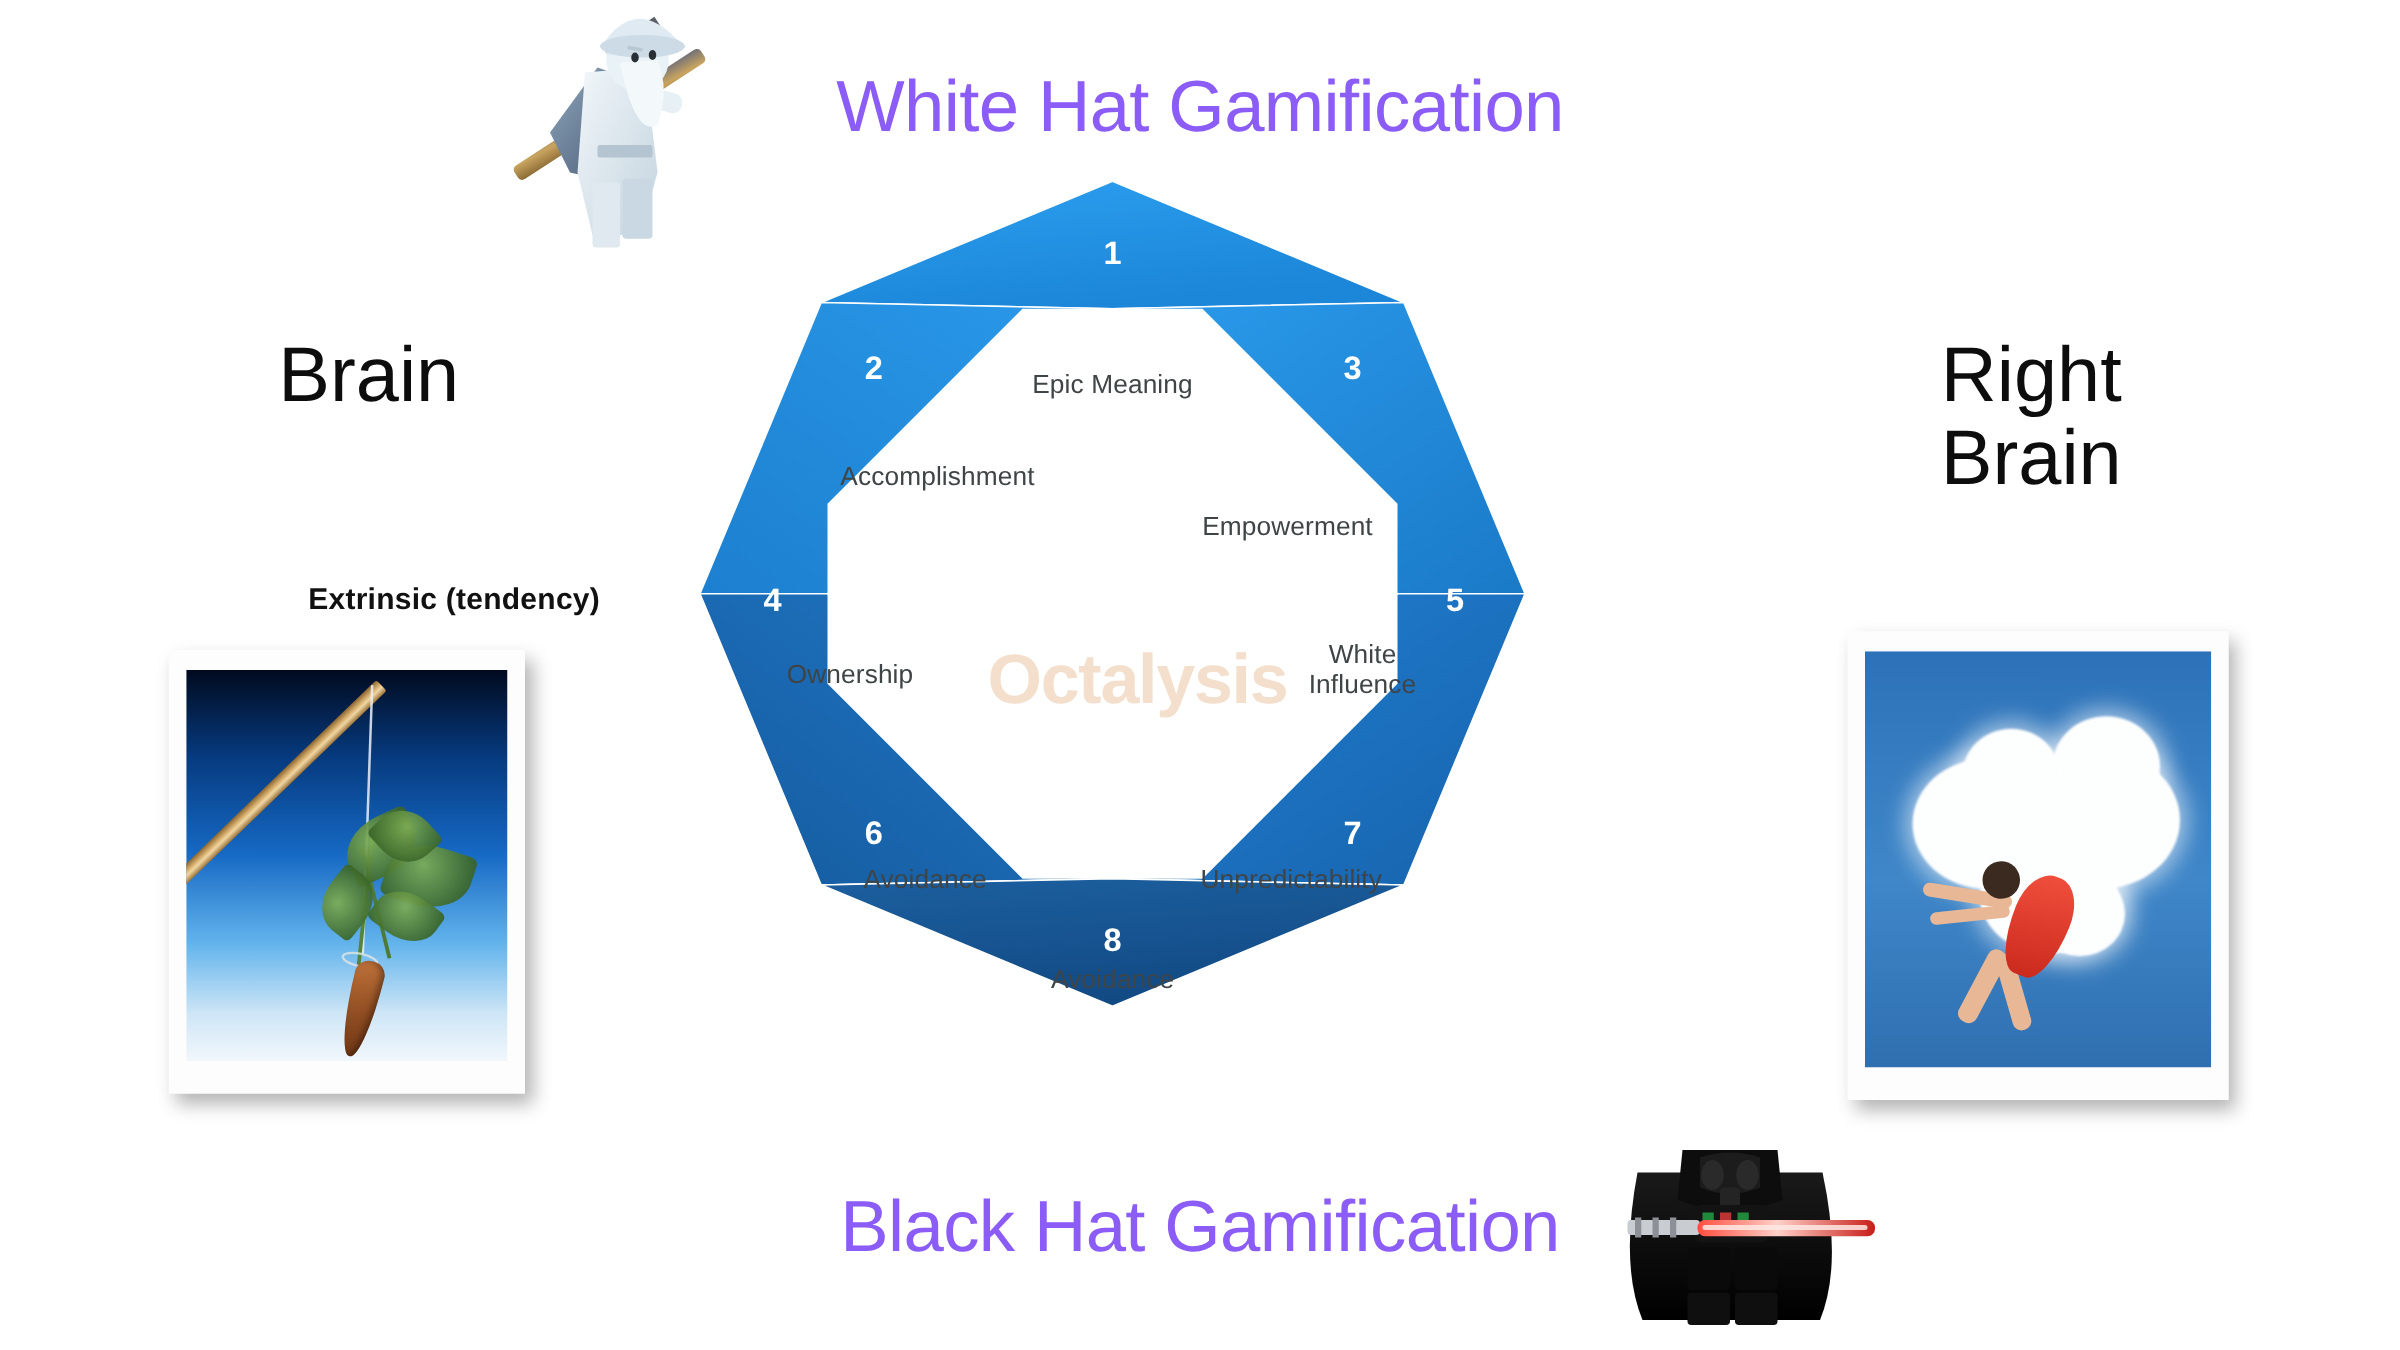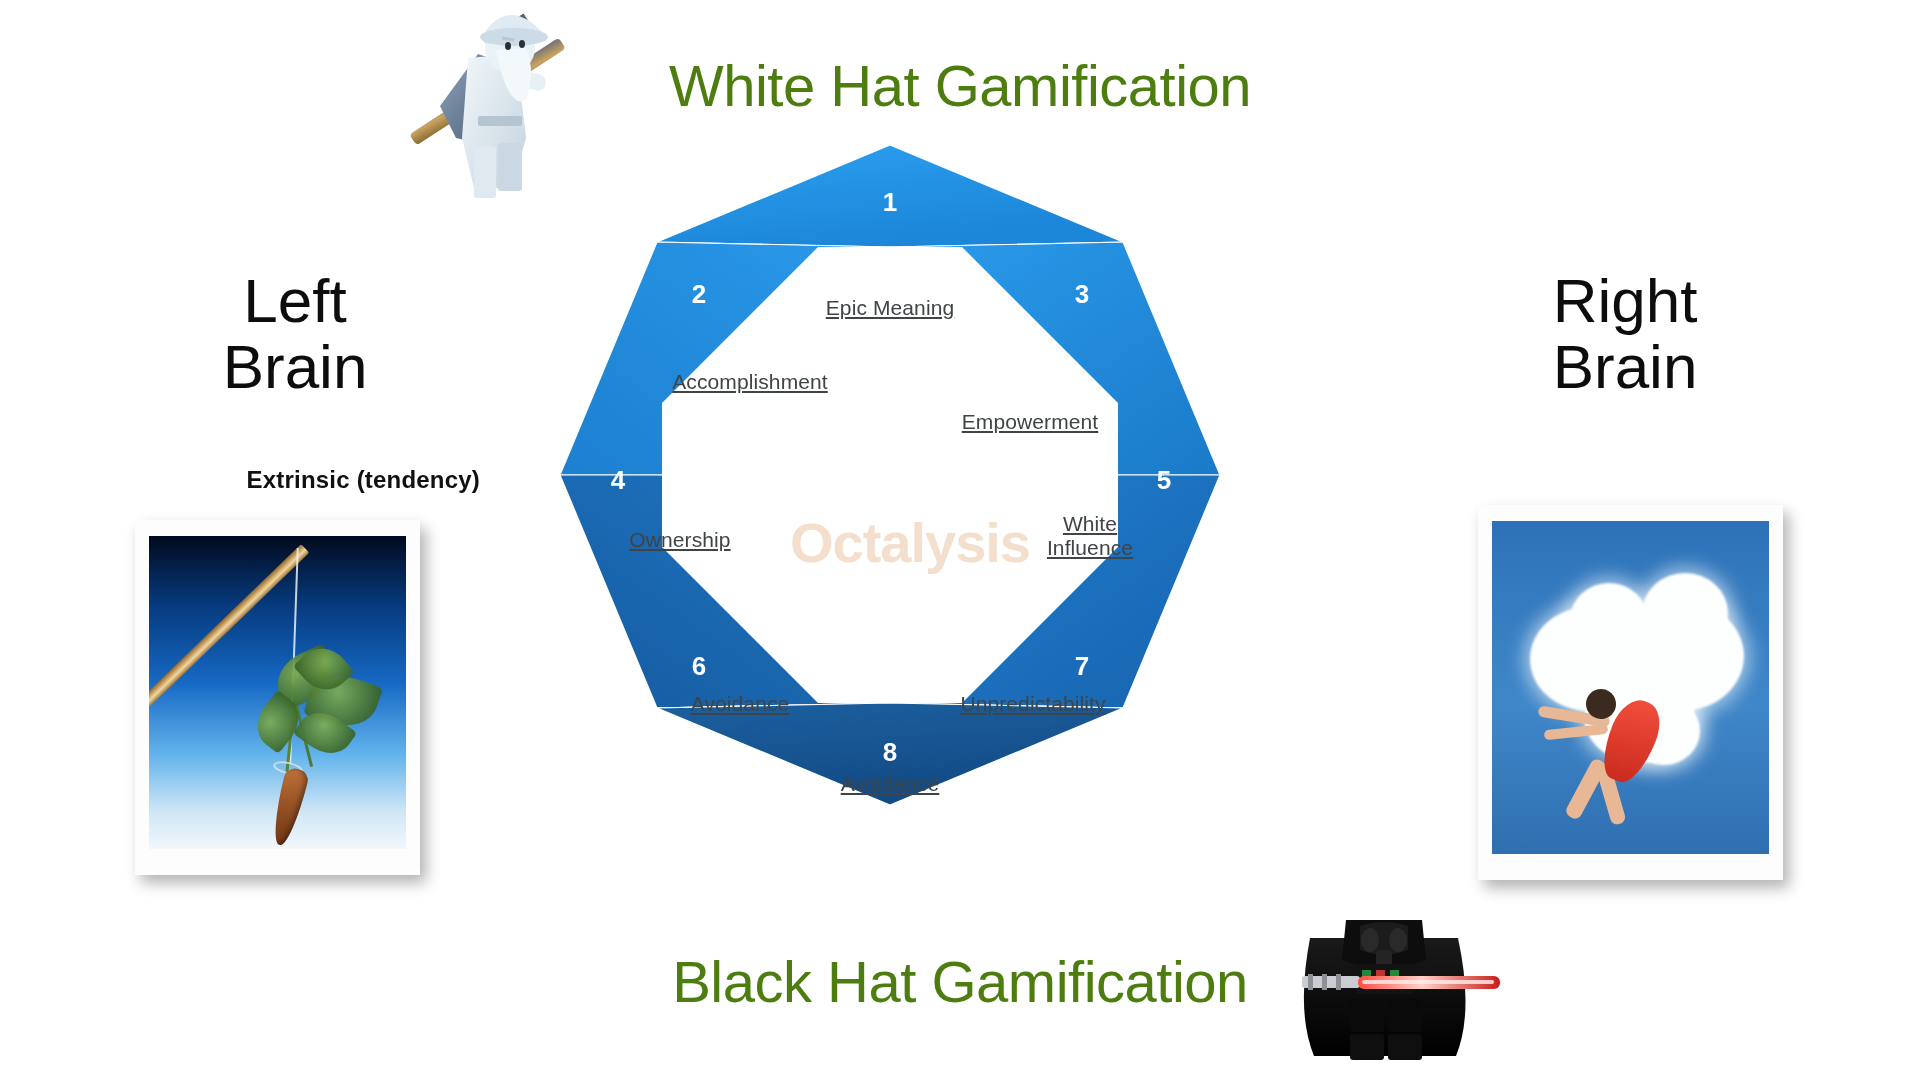--- a/index.html
+++ b/index.html
@@ -10,21 +10,21 @@
     overflow:hidden;
   }
   #stage { position:relative; width:1920px; height:1080px; background:#fff; }
 
   
   .hat-heading {
     position:absolute;
     font-family:"Liberation Sans", sans-serif;
     font-weight:400;
     font-size:58px;
-    color:#4d7c0f;
+    color:#8b5cf6;
     letter-spacing:-0.5px;
     white-space:nowrap;
     text-align:center;
   }
   #white-hat-heading { top:52px; left:0; width:1920px; }
   #black-hat-heading { top:948px; left:0; width:1920px; }
 
   .brain-heading {
     position:absolute;
     font-size:62px;
@@ -150,21 +150,20 @@
   #octalysis-octagon svg { display:block; width:100%; height:100%; }
 
   .core-label {
     position:absolute;
     font-size:21px;
     color:#3f4446;
     text-align:center;
     white-space:nowrap;
     letter-spacing:0.1px;
     line-height:1.12;
-    text-decoration:underline;
   }
   #label-epic-meaning     { top:296px; left:760px;  width:260px; }
   #label-accomplishment   { top:370px; left:640px;  width:220px; }
   #label-empowerment      { top:370px; left:920px;  width:220px;margin-top:40px; }
   #label-ownership        { top:528px; left:590px;  width:180px; }
   #label-social-influence { top:512px; left:1010px; width:160px; }
   #label-scarcity         { top:692px; left:640px;  width:200px; }
   #label-unpredictability { top:692px; left:908px;  width:250px; }
   #label-avoidance        { top:772px; left:760px;  width:260px; }
 
@@ -230,21 +229,20 @@
 
       <ellipse cx="104" cy="58" rx="3" ry="4" fill="#2a2f35"></ellipse>
       <ellipse cx="118" cy="56" rx="3" ry="4" fill="#2a2f35"></ellipse>
       <path d="M98 50 L110 52" stroke="#b9c7d2" stroke-width="3" fill="none"></path>
 
       <rect x="74" y="128" width="44" height="10" rx="2" fill="#b4c4d0"></rect>
     </svg>
   </div>
 
   <div class="brain-heading" id="left-brain-heading">
-    <div>Left</div>
     <div>Brain</div>
   </div>
 
   <div class="tendency-label" id="extrinsic-label">Extrinsic (tendency)</div>
 
   <div class="photo-frame" id="extrinsic-photo">
     <div class="photo-inner">
       <div class="carrot-sky"></div>
       <div class="stick"></div>
       <div class="string"></div>

